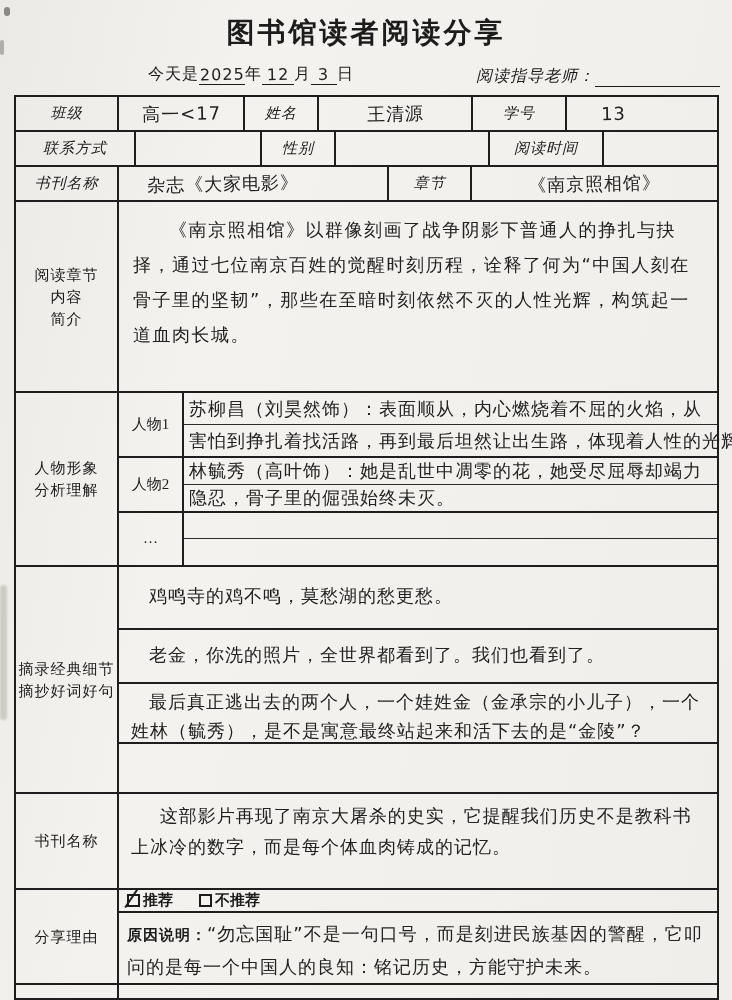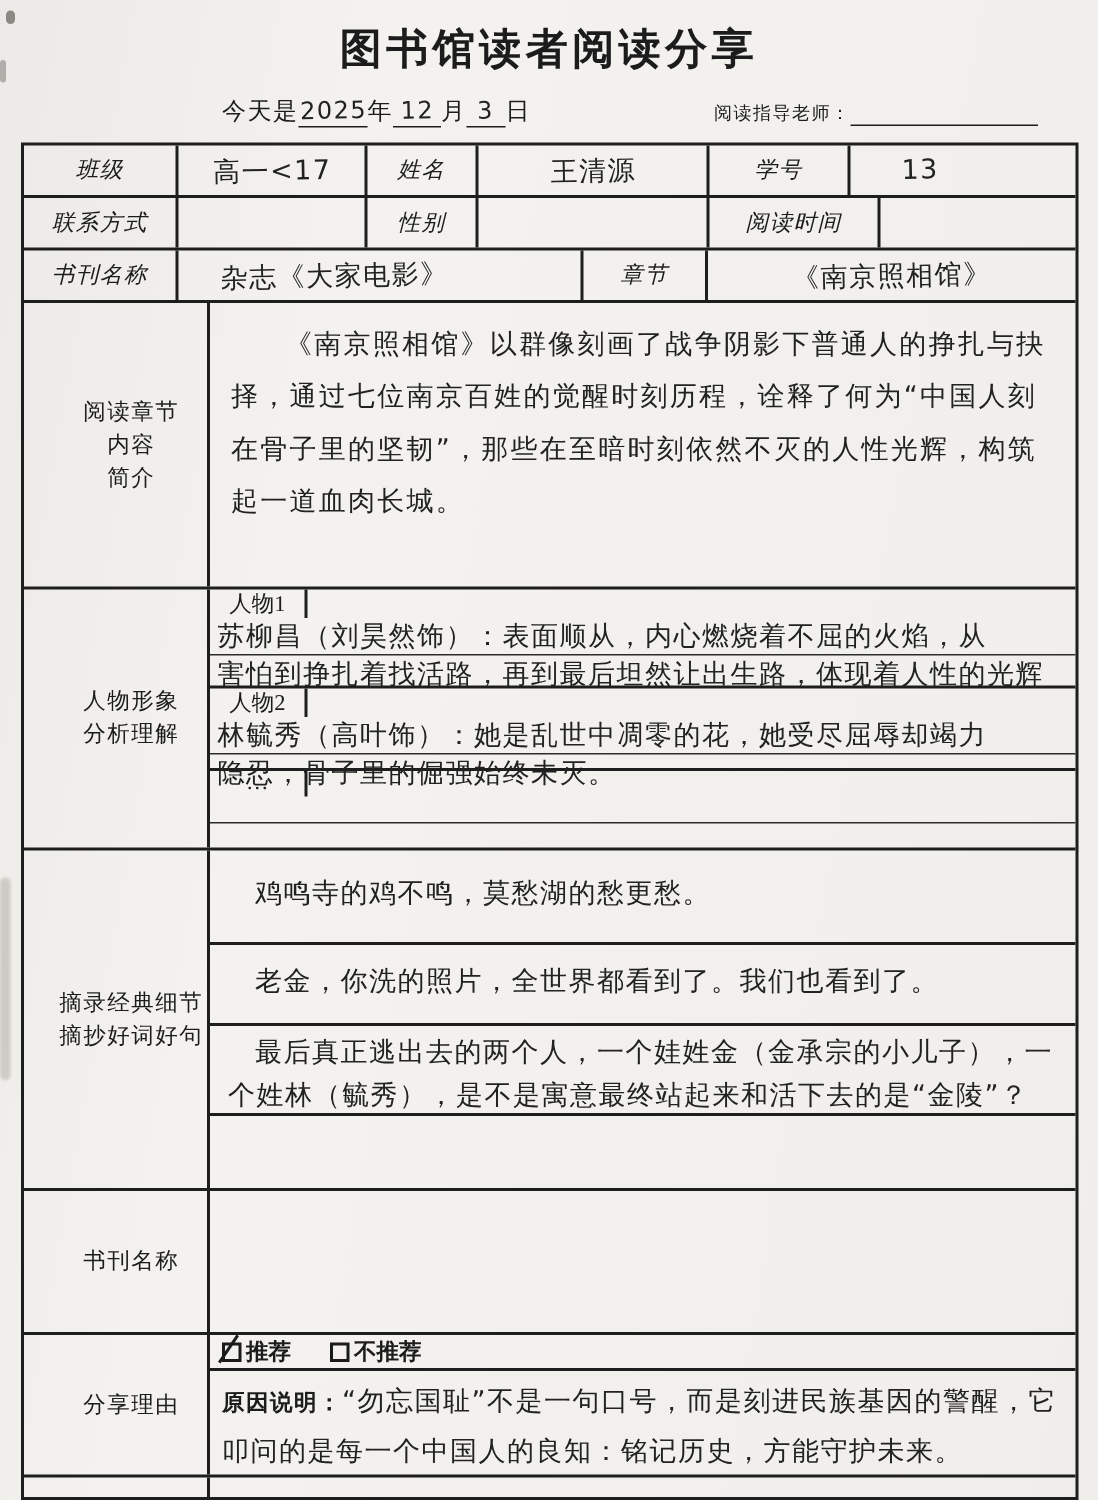--- a/index.html
+++ b/index.html
@@ -11,21 +11,21 @@
   }
   
   .artifact { position:absolute; background:#565450; border-radius:3px; }
   .smudge { position:absolute; left:0; top:585px; width:7px; height:135px;
             background:rgba(125,122,115,.30); border-radius:4px; filter:blur(1.2px); }
 
   .title { position:absolute; top:14px; left:0; width:100%; text-align:center;
            font-size:28px; font-weight:700; letter-spacing:3px; }
 
   .dateline { position:absolute; top:64px; left:148px; font-size:16px; letter-spacing:1px; }
-  .teacher  { position:absolute; top:66px; left:476px; font-size:12px; letter-spacing:1px; }
+  .teacher  { position:absolute; top:66px; left:476px; font-size:16px; letter-spacing:1px;font-style:italic; }
   .uline { display:inline-block; border-bottom:1.6px solid #1c1c1c; text-align:center;
            vertical-align:bottom; }
   .u-year { min-width:46px; } .u-month { min-width:32px; } .u-day { min-width:26px; }
   .u-teacher { min-width:125px; height:18px; }
 
   .hw { font-family:"DejaVu Sans",sans-serif; color:#222; letter-spacing:1px; }
   .tilt { display:inline-block; transform:rotate(-1.2deg); }
 
   .form-table { position:absolute; left:14px; top:95px; width:705px; height:905px;
                 border:2.5px solid #1e1e1e; display:flex; flex-direction:column; }
@@ -39,27 +39,27 @@
 
   .row-small { height:35px; }
   .row-summary { height:191px; }
   .row-chars { height:174px; }
   .row-excerpt { height:227px; }
   .row-reflect { height:96px; }
   .row-share { height:95px; }
 
   .lblcol { width:103px; border-right:2px solid #1e1e1e; display:flex;
             flex-direction:column; align-items:center; justify-content:center;
-            font-size:15px; letter-spacing:1px; text-align:center; line-height:22px;margin-left:21px; }
+            font-size:15px; letter-spacing:1px; text-align:center; line-height:22px; }
   .stack { flex:1; display:flex; flex-direction:column; min-width:0; }
 
   .summary-text { padding:10px 14px 0 14px; font-size:18px; line-height:35px;
                   text-indent:2em; letter-spacing:1.5px; }
 
-  .chrow { display:flex; border-bottom:2px solid #1e1e1e;flex-direction:column; }
+  .chrow { display:flex; border-bottom:2px solid #1e1e1e; }
   .chrow:last-child { border-bottom:none; }
   .ch1 { height:66px; } .ch2 { height:55px; } .ch3 { height:53px; }
   .chlbl { width:65px; border-right:2px solid #1e1e1e; display:flex;
            align-items:center; justify-content:center; font-size:15px; }
   .chlines { flex:1; display:flex; flex-direction:column; min-width:0; }
   .chline { flex:1; border-bottom:1.5px solid #2c2c2c; display:flex; align-items:center;
             white-space:nowrap; overflow:visible; padding-left:5px; font-size:18px; }
   .chline:last-child { border-bottom:none; }
 
   .exrow { border-bottom:2px solid #1e1e1e; font-size:18px; line-height:29px;
@@ -115,21 +115,21 @@
       <div class="c val center" style="width:154px">
           <span class="hw tilt">王清源</span>
         </div>
       <div class="c lab" style="width:94px">学号</div>
       <div class="c val" style="flex:1;padding-left:34px">
           <span class="hw tilt">13</span>
         </div>
     </div>
 
     <div class="r row-small">
-      <div class="c lab" style="width:103px">联系方式</div>
+      <div class="c lab" style="width:120px">联系方式</div>
       <div class="c val" style="width:126px">
           <span class="hw"></span>
         </div>
       <div class="c lab" style="width:74px">性别</div>
       <div class="c val" style="width:154px">
           <span class="hw"></span>
         </div>
       <div class="c lab" style="width:114px">阅读时间</div>
       <div class="c val" style="flex:1">
           <span class="hw"></span>
@@ -196,20 +196,21 @@
       <div class="stack">
         <div class="exrow ex1 hw">鸡鸣寺的鸡不鸣，莫愁湖的愁更愁。</div>
         <div class="exrow ex3 hw">老金，你洗的照片，全世界都看到了。我们也看到了。</div>
         <div class="exrow ex2 hw">最后真正逃出去的两个人，一个娃姓金（金承宗的小儿子），一个姓林（毓秀），是不是寓意最终站起来和活下去的是“金陵”？</div>
         <div class="exrow ex4 hw"></div>
       </div>
     </div>
 
     <div class="r row-reflect">
       <div class="lblcol">书刊名称</div>
+      <div class="reflect-text hw">这部影片再现了南京大屠杀的史实，它提醒我们历史不是教科书上冰冷的数字，而是每个体血肉铸成的记忆。</div>
     </div>
 
     <div class="r row-share">
       <div class="lblcol">分享理由</div>
       <div class="stack">
         <div class="cbrow">
           <span class="cbitem">
             <span class="cb checked"></span>
             <span>推荐</span>
           </span>

